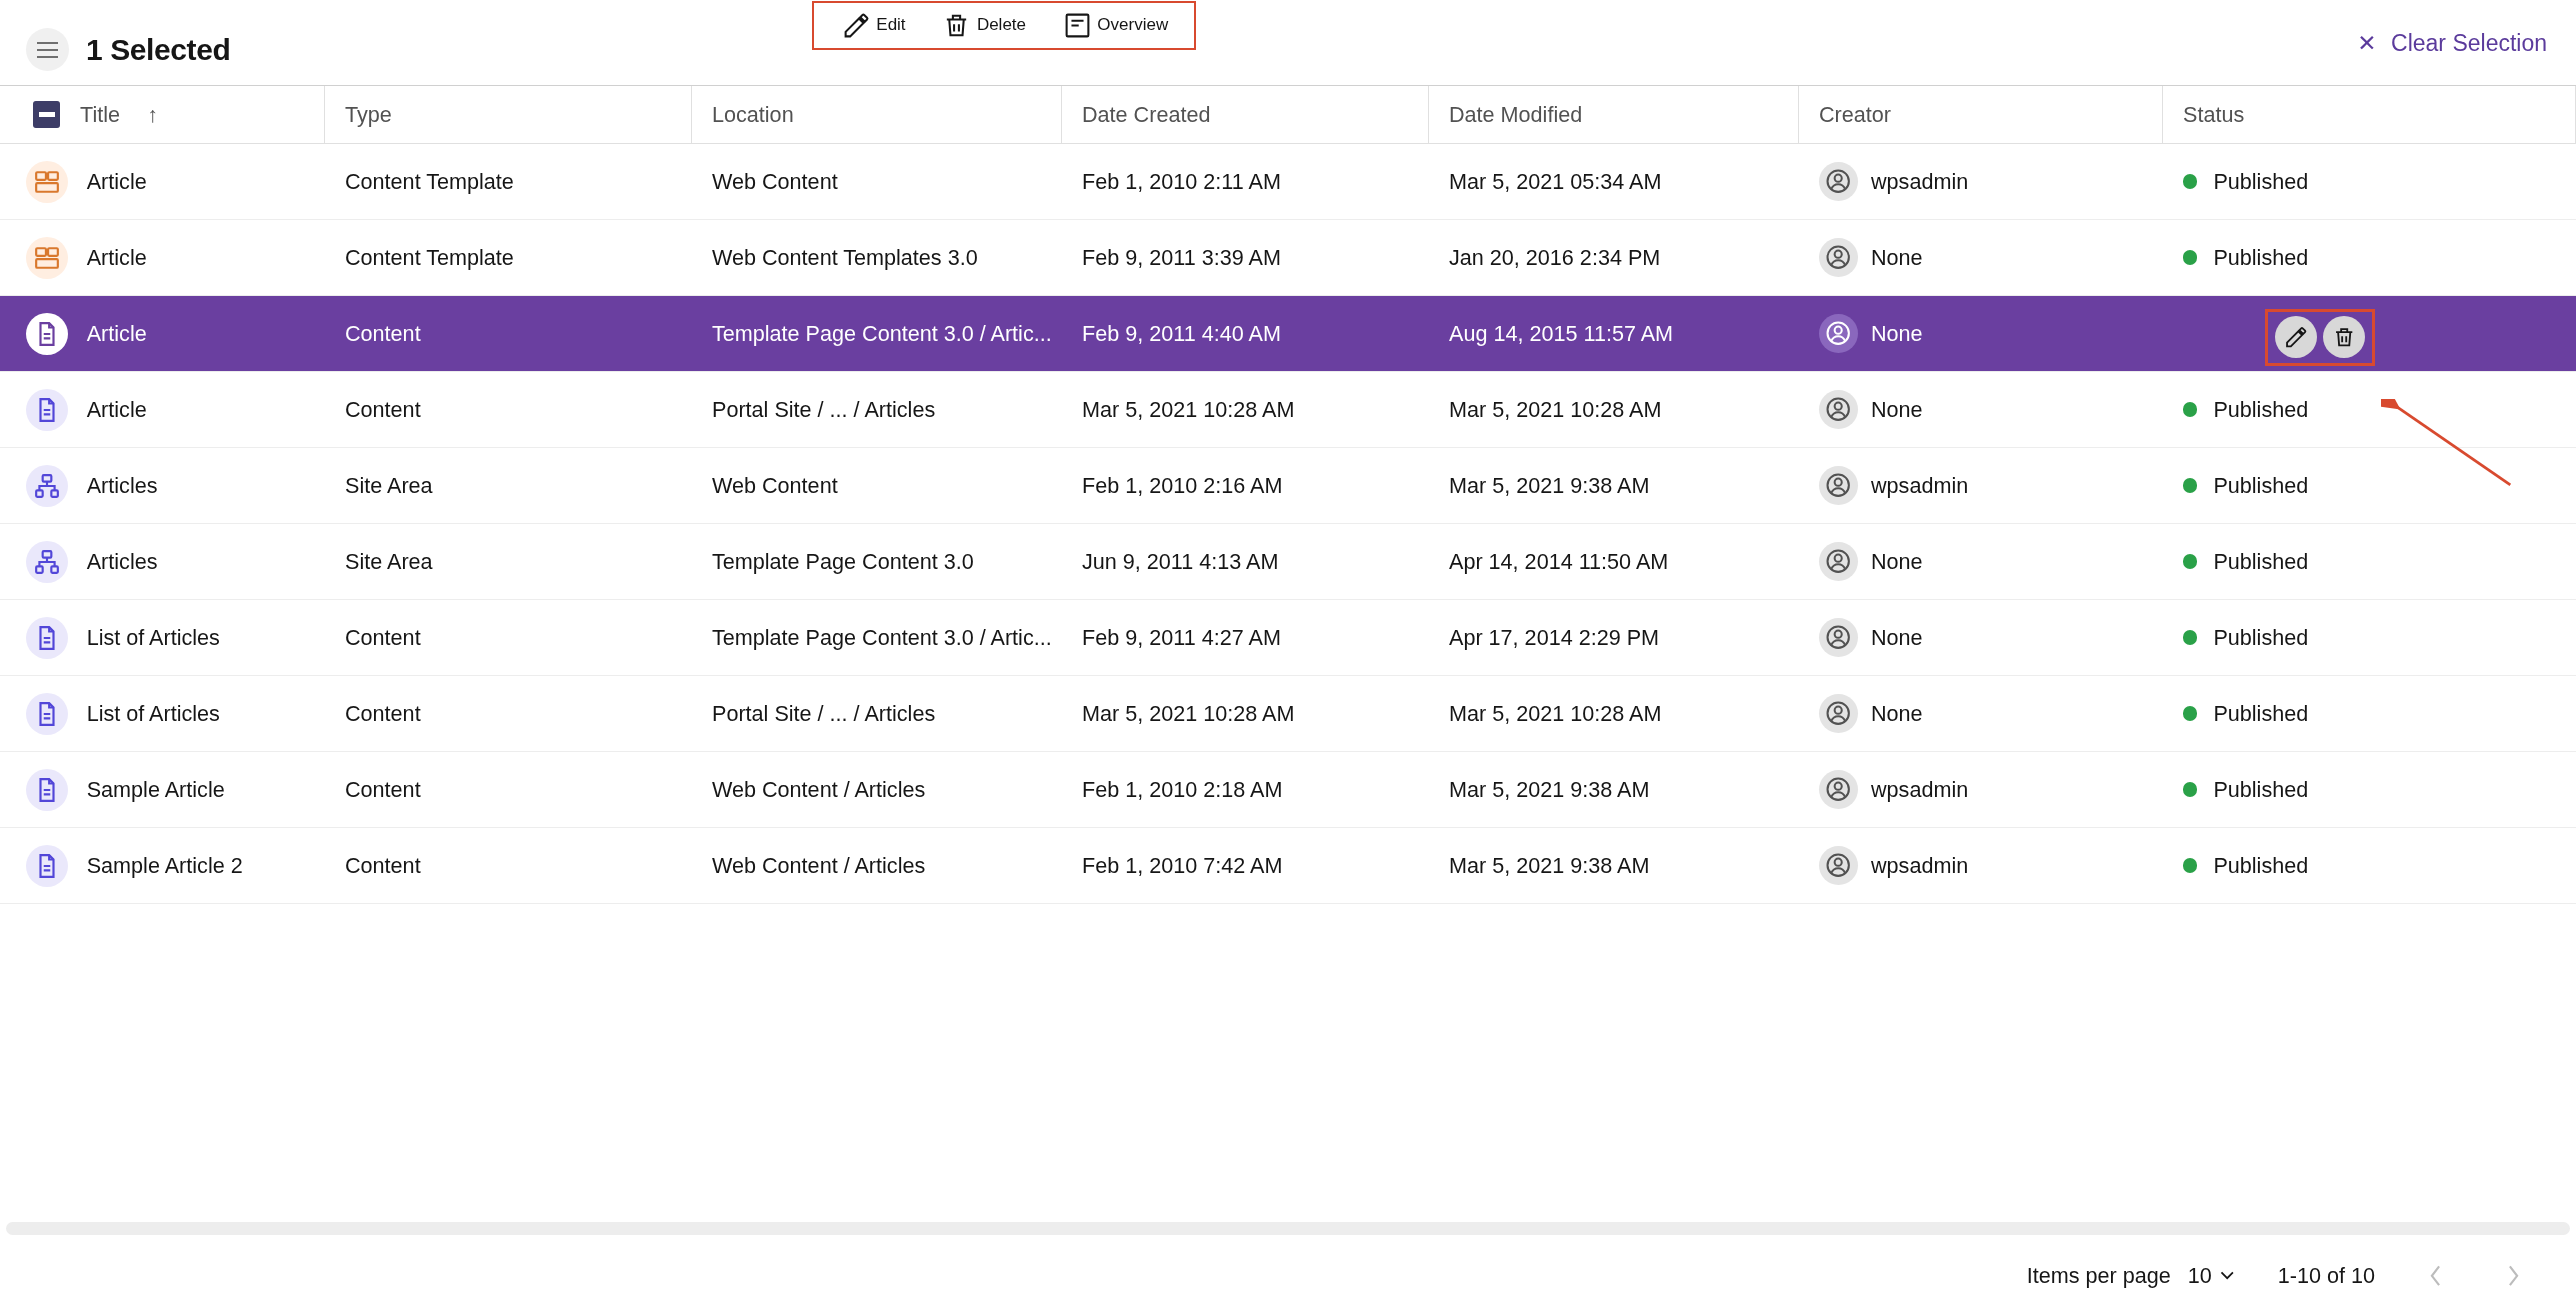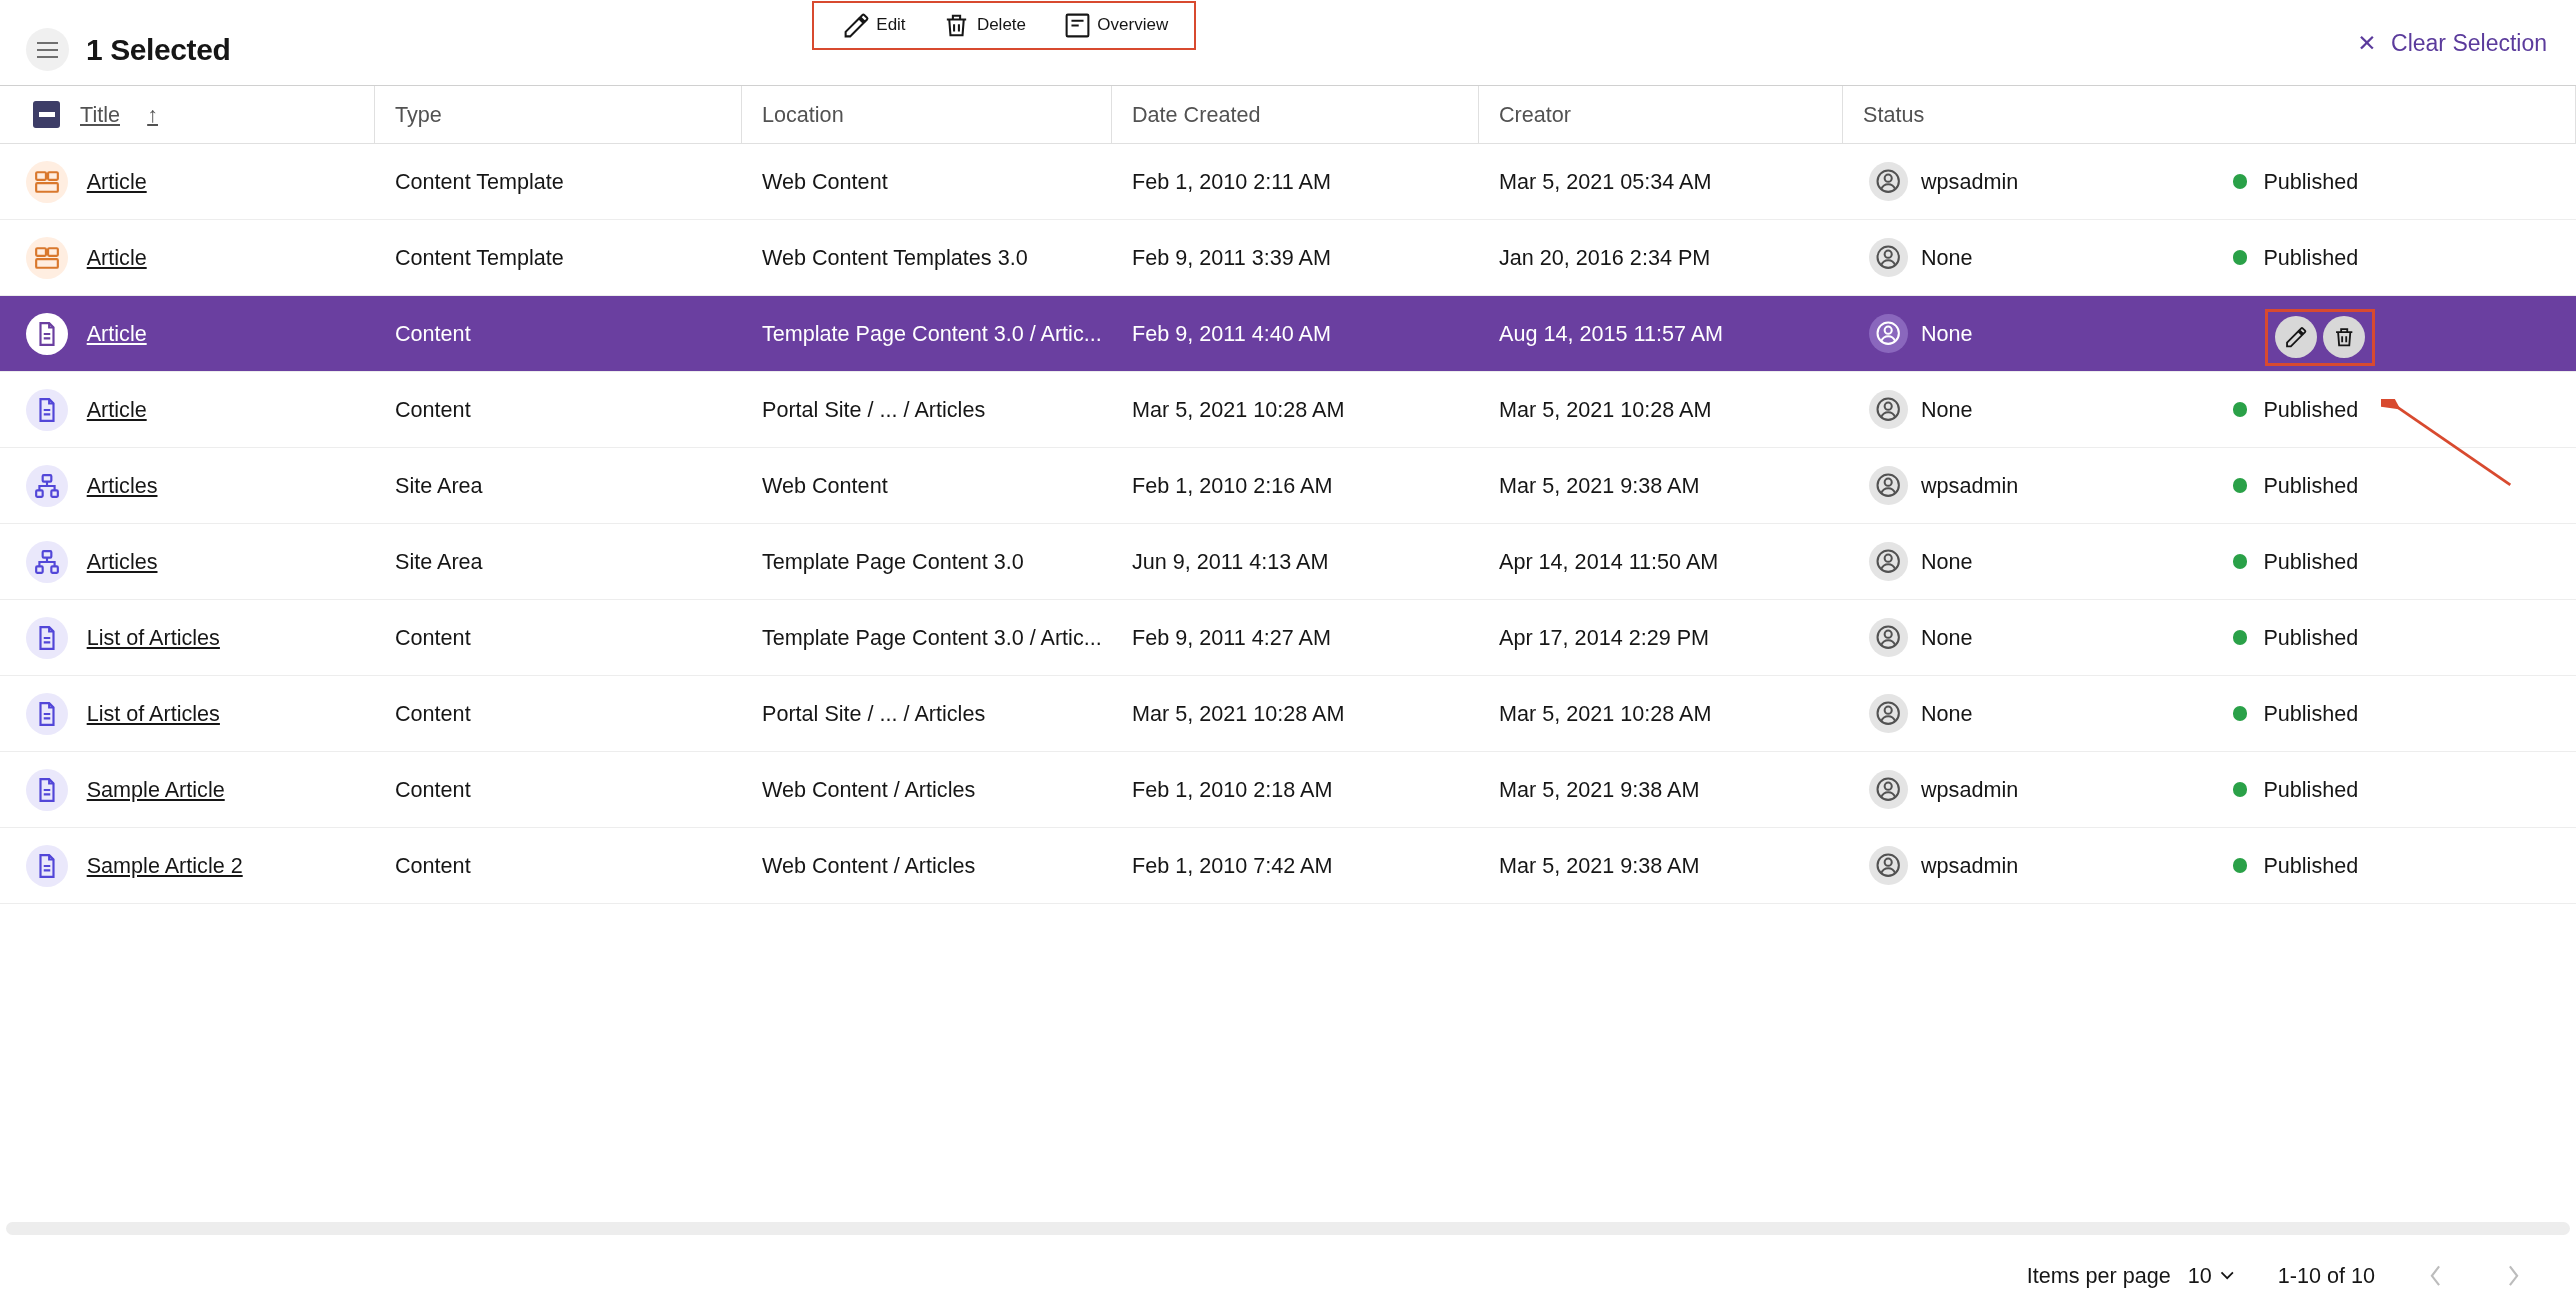--- a/index.html
+++ b/index.html
@@ -22,21 +22,21 @@
 
   
   .header-row { display:flex; height:58px; align-items:stretch; border-bottom:0.7px solid #e0e0e0; font-size:21.6px; color:#525252;}
   .header-cell { display:flex; align-items:center; border-right:0.7px solid #e0e0e0; padding-left:20px; background:#fff; }
   .header-cell.first { padding-left:33px; gap:20px;}
   .indet-check { width:27px; height:27px; background:#3d3d67; border-radius:2.9px; display:flex; align-items:center; justify-content:center;}
   .indet-check .dash { width:16px; height:4.3px; background:#fff;}
   .sort-arrow { width:20px; font-size:21.6px; padding-left:7.2px; color:#525252;}
 
   
-  .c-title   { width:375px;text-decoration:underline; }
+  .c-title   { width:325px; }
   .c-type    { width:367px; }
   .c-loc     { width:370px; }
   .c-created { width:367px; }
   .c-mod     { width:370px; }
   .c-creator { width:364px; }
   .c-status  { flex:1; }
 
   
   .body { }
   .row { display:flex; height:76px; align-items:center; border-bottom:0.7px solid #ededed; position:relative;}
@@ -133,20 +133,23 @@
       <span class="sort-arrow">↑</span>
     </div>
     <div class="header-cell c-type">
         <span>Type</span>
       </div>
     <div class="header-cell c-loc">
         <span>Location</span>
       </div>
     <div class="header-cell c-created">
         <span>Date Created</span>
+      </div>
+    <div class="header-cell c-mod">
+        <span>Date Modified</span>
       </div>
     <div class="header-cell c-creator">
         <span>Creator</span>
       </div>
     <div class="header-cell c-status">
         <span>Status</span>
       </div>
   </div>
 
   <div class="body" id="table-body">

